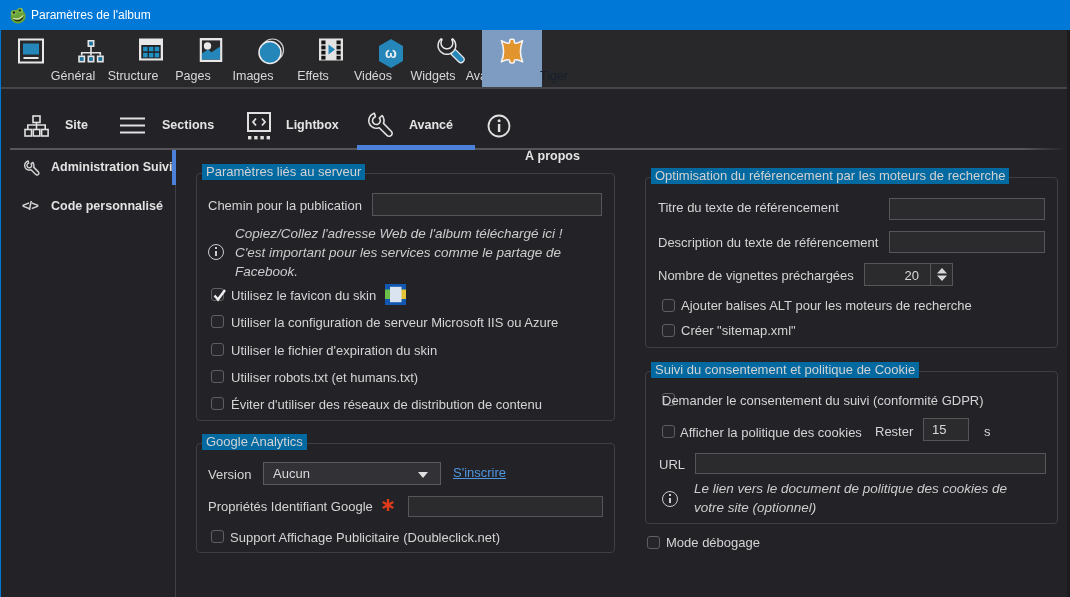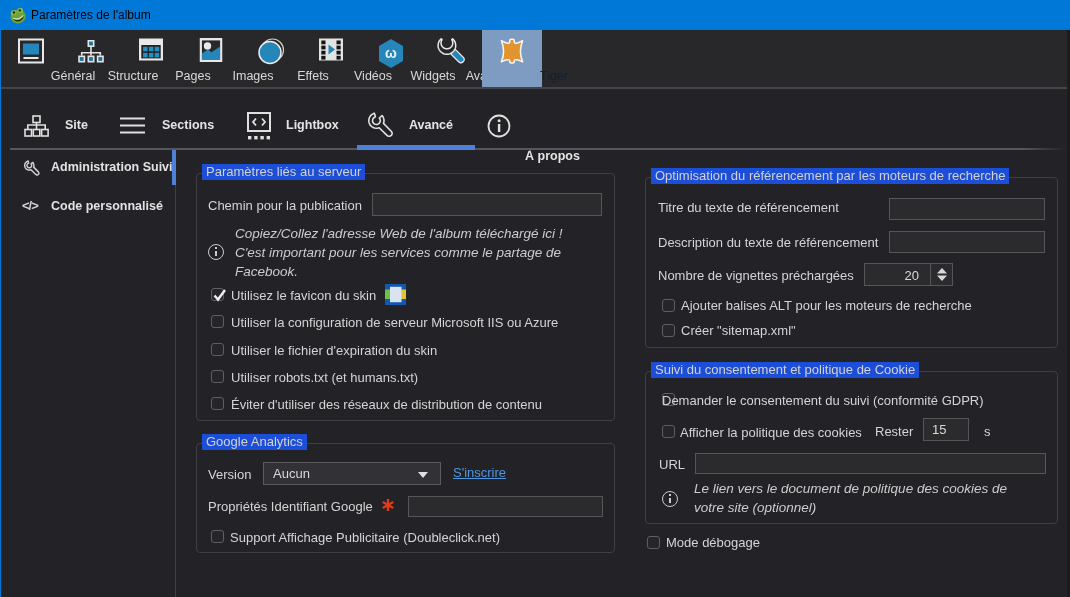--- a/index.html
+++ b/index.html
@@ -3,21 +3,21 @@
 <meta charset="utf-8">
 <style>
 * { margin:0; padding:0; box-sizing:border-box; }
 html,body { width:1070px; height:597px; overflow:hidden; }
 body { font-family:"Liberation Sans", sans-serif; background:#232327; }
 #app { position:absolute; top:0; left:0; width:1070px; height:597px; background:#232327; }
 #edgeL { position:absolute; left:0; top:0; width:1px; height:597px; background:#0078d7; z-index:60; }
 #edgeR { position:absolute; right:0; top:30px; width:3px; height:567px; background:#1c1c1f; z-index:60; }
 
 #titlebar { position:absolute; left:0; top:0; width:1070px; height:30px; background:#0078d7; }
-#titlebar .ttext { position:absolute; left:31px; top:8px; font-size:12px; color:#000000; }
+#titlebar .ttext { position:absolute; left:31px; top:8px; font-size:12px; color:#ffffff; }
 #titlebar svg { position:absolute; left:9px; top:7px; }
 
 #toolbar { position:absolute; left:1px; top:30px; width:1069px; height:59px; background:#28282b; border-bottom:2px solid #454549; }
 .titem { position:absolute; top:0; width:60px; height:57px; text-align:center; }
 .titem .ticon { position:absolute; top:8px; left:50%; transform:translateX(-50%); }
 .titem .tlabel { position:absolute; top:39px; left:50%; transform:translateX(-50%); font-size:12.5px; color:#d8d8d8; white-space:nowrap;margin-left:42px; }
 .titem.sel { background:#7e9cc2; }
 .titem.sel .tlabel { color:#16202e; }
 
 #tabbar { position:absolute; left:1px; top:89px; width:1069px; height:59px; background:#232327; }
@@ -27,21 +27,21 @@
 .tab .tbtext { position:absolute; top:29px; font-size:12.5px; font-weight:bold; color:#e4e4e4; white-space:nowrap; }
 #tab-underline { position:absolute; left:356px; top:56px; width:118px; height:5px; background:#4d80d8; z-index:6; }
 
 #sidebar { position:absolute; left:1px; top:149px; width:175px; height:448px; background:#232327; border-right:1px solid #3f3f44; }
 .srow { position:absolute; left:0; width:175px; height:37px; }
 .srow .stext { position:absolute; left:50px; top:10px; font-size:12.5px; font-weight:bold; color:#e2e2e2; white-space:nowrap; }
 .srow .sicon { position:absolute; left:22px; top:9px; }
 .srow.sel::after { content:""; position:absolute; right:0; top:0; width:4px; height:35px; background:#4d80d8; }
 
 .fs { position:absolute; border:1px solid #3e3e43; border-radius:4px; }
-.fs .legend { position:absolute; top:-10px; left:5px; background:#1d4ed8; padding:0 4px; font-size:13px; color:#d2d2d2; white-space:nowrap; line-height:16px; }
+.fs .legend { position:absolute; top:-10px; left:5px; background:#0369a1; padding:0 4px; font-size:13px; color:#d2d2d2; white-space:nowrap; line-height:16px; }
 .lab { position:absolute; font-size:13px; color:#d4d4d4; white-space:nowrap; }
 .inp { position:absolute; background:#2b2b2e; border:1px solid #55555a; }
 .cb { position:absolute; width:13px; height:13px; border:1px solid #5e5e63; border-radius:3px; background:#26262a; }
 .info { position:absolute; width:16px; height:16px; border:1.5px solid #cccccc; border-radius:50%; }
 .info::before { content:""; position:absolute; left:5.5px; top:2.2px; width:2px; height:2.2px; background:#cccccc; }
 .info::after { content:""; position:absolute; left:5.5px; top:5.8px; width:2px; height:5.5px; background:#cccccc; }
 .it { position:absolute; font-size:13.5px; font-style:italic; color:#cccccc; line-height:19px; }
 a.lnk { font-size:13px; color:#4f96e0; text-decoration:underline; }
 </style>
 </head>

